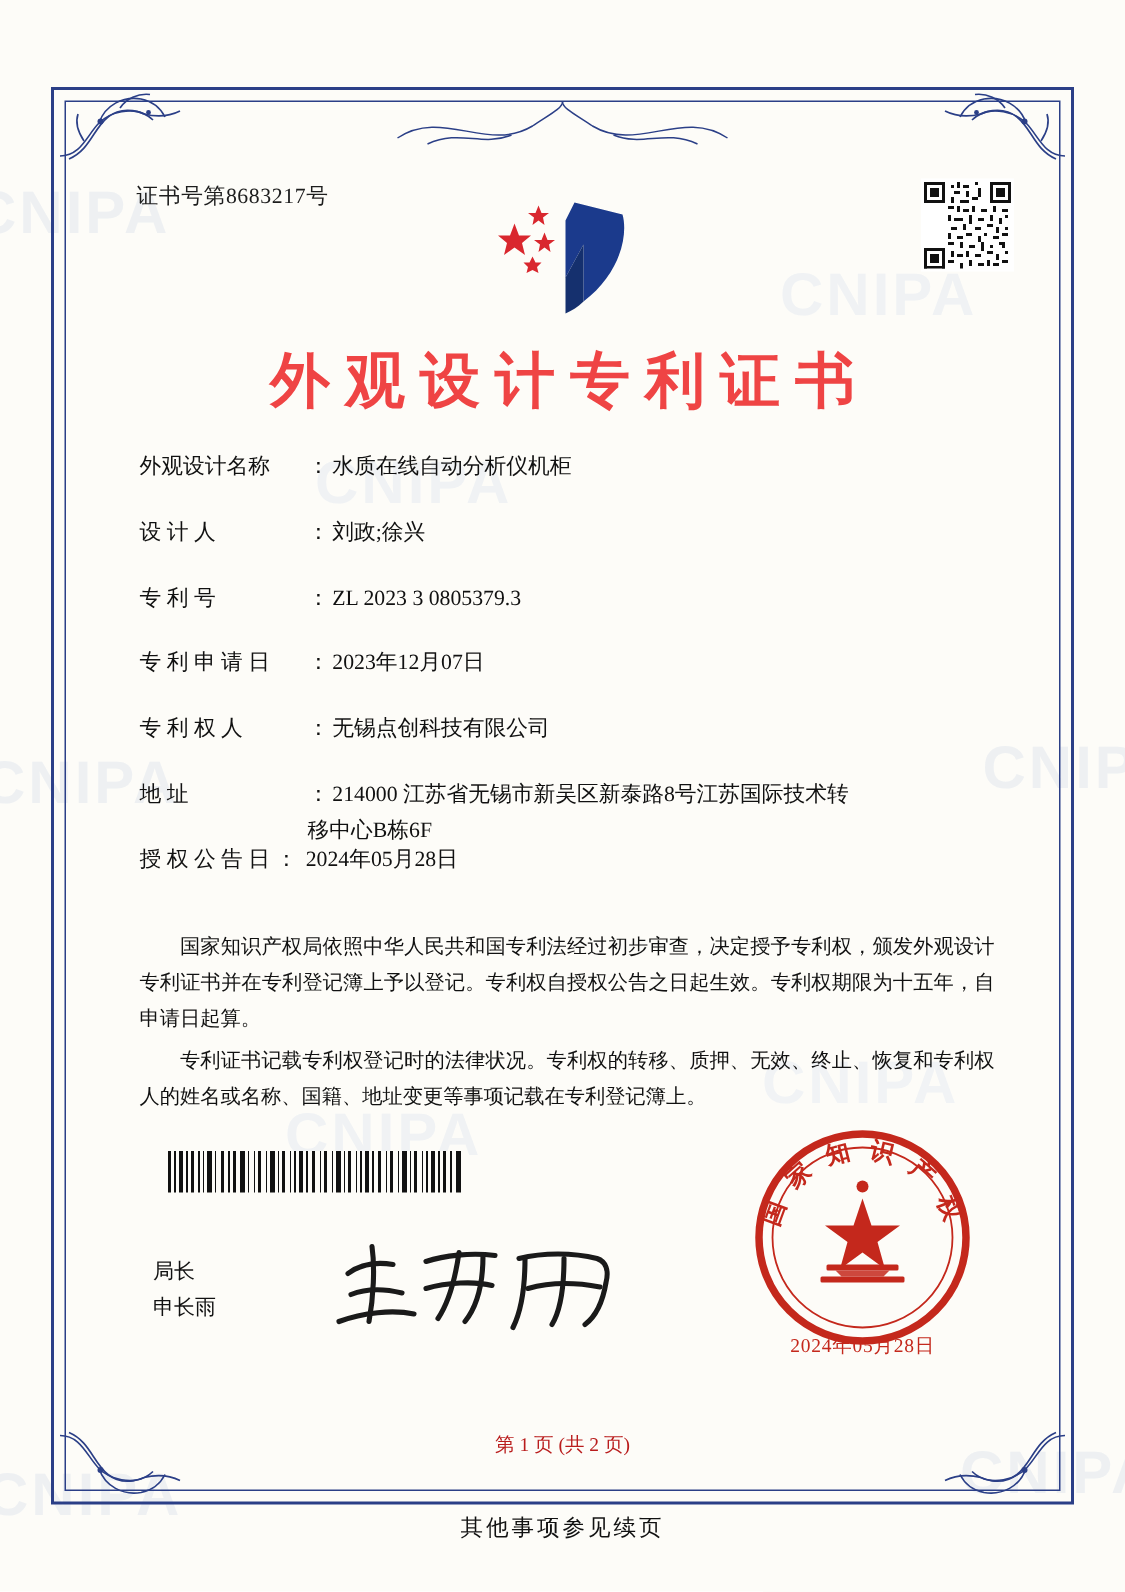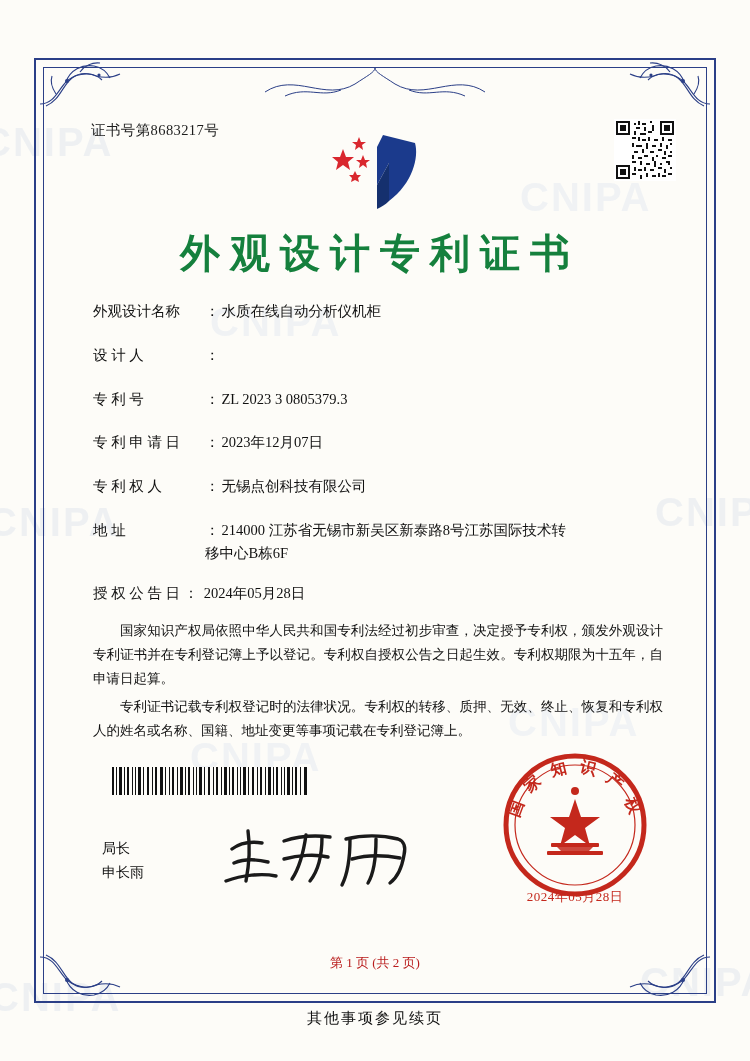--- a/index.html
+++ b/index.html
@@ -102,36 +102,36 @@
     transform: translateX(-50%);
     width: 120px; height: 86px;
   }
 
   .title {
     position: absolute;
     left: 0; right: 0; top: 167px;
     text-align: center;
     font-size: 40px;
     letter-spacing: 10px;
-    color: #15803d;
+    color: #ef4444;
     font-family: "DejaVu Serif", serif;
     font-weight: 700;
     text-indent: 10px;
   }
 
   .fields {
     position: absolute;
     left: 50px; top: 242px;
     right: 40px;
     font-size: 14.5px;
     color: #111;
   }
   .row {
     display: flex;
-    align-items: flex-start;
+    align-items: center;
     margin-bottom: 22px;
     line-height: 1.5;
   }
   .label {
     width: 112px;
     flex: 0 0 112px;
     letter-spacing: 0;
     white-space: nowrap;
   }
   .colon { margin: 0 2px 0 0; }
@@ -380,20 +380,21 @@
 
       <div class="row">
         <span class="label">外观设计名称</span>
         <span class="colon">：</span>
         <span class="value">水质在线自动分析仪机柜</span>
       </div>
 
       <div class="row">
         <span class="label">设    计    人</span>
         <span class="colon">：</span>
+        <span class="value">刘政;徐兴</span>
       </div>
 
       <div class="row">
         <span class="label">专    利    号</span>
         <span class="colon">：</span>
         <span class="value">ZL 2023 3 0805379.3</span>
       </div>
 
       <div class="row">
         <span class="label">专 利 申 请 日</span>
@@ -409,21 +410,21 @@
 
       <div>
         <div class="row" style="margin-bottom:2px;">
           <span class="label">地            址</span>
           <span class="colon">：</span>
           <span class="value">214000 江苏省无锡市新吴区新泰路8号江苏国际技术转</span>
         </div>
         <div class="addr-line2">移中心B栋6F</div>
       </div>
 
-      <div class="row" style="margin-top:20px;flex-direction:column;">
+      <div class="row" style="">
         <div class="half">
           <span class="label">授 权 公 告 日</span>
           <span class="colon">：</span>
           <span>2024年05月28日</span>
         </div>
       </div>
 
     </div>
 
     <div class="para para1">

